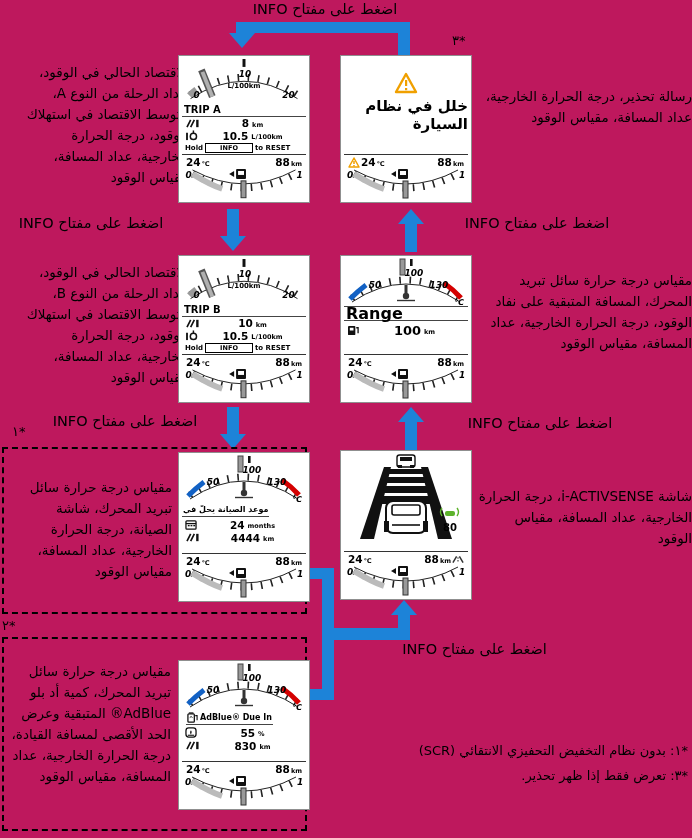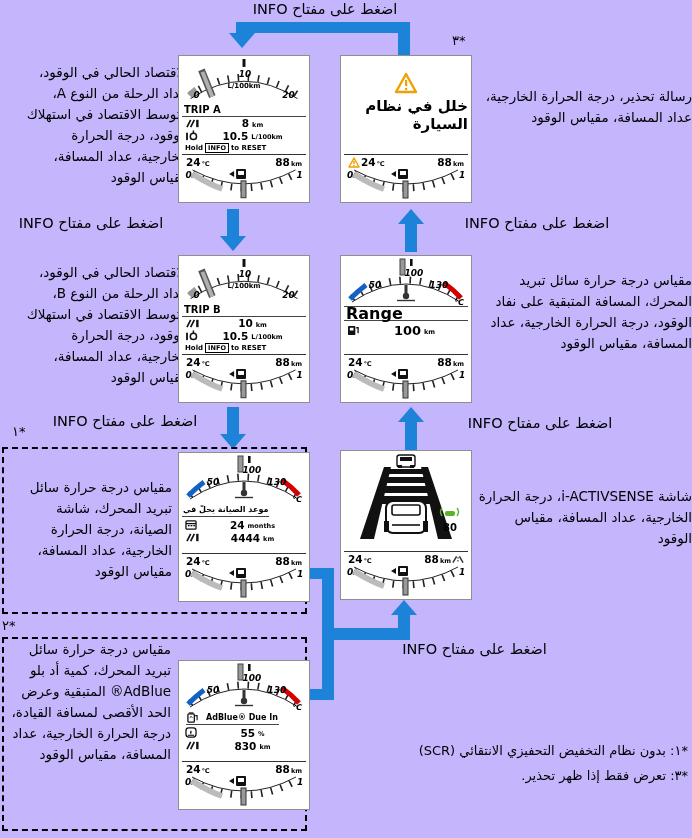--- a/index.html
+++ b/index.html
@@ -1,16 +1,16 @@
 <!DOCTYPE html>
 <html><head>
 <meta charset="utf-8">
 <style>
   html,body { margin:0; padding:0; background:#fff; }
-  .stage { position:relative; width:692px; height:838px; background:#c4b5fd;
+  .stage { position:relative; width:692px; height:838px; background:#be185d;
            font-family:"DejaVu Sans", sans-serif; color:#000; overflow:hidden; }
 
   
   .desc { position:absolute; direction:rtl; text-align:right; font-size:13.5px; line-height:21px; }
   .press { position:absolute; direction:rtl; text-align:center; font-size:14.5px; white-space:nowrap; }
   .marker { position:absolute; font-size:13px; direction:ltr; }
   .footnotes { position:absolute; direction:rtl; text-align:right; font-size:13px; line-height:25px; }
   .footnotes div { white-space:nowrap; }
 
   
@@ -21,28 +21,28 @@
 
   .dashed { position:absolute; border:2px dashed #000; }
 
   
   .screen { position:absolute; width:132px; border:1px solid #8f8f8f; background:#fff;
             box-sizing:border-box; display:flex; flex-direction:column; padding:2px 3px; }
   .screen svg { display:block; }
   .s-title { font-weight:bold; font-size:10px; line-height:13px; border-bottom:1px solid #444; padding:0 2px; }
   .s-title-ar { direction:rtl; font-weight:bold; font-size:8px; line-height:11px; align-self:flex-start;
                 border-bottom:1px solid #444; margin:1px 4px 1px 0; padding:0 1px 1px; }
-  .s-title-ad { display:flex; align-items:center; gap:8px; font-weight:bold; font-size:8px; line-height:11px;
+  .s-title-ad { display:flex; align-items:center; gap:2px; font-weight:bold; font-size:8px; line-height:11px;
                 align-self:flex-start; border-bottom:1px solid #444; margin:1px 0 1px 4px; padding:0 1px 1px; }
   .row { display:flex; align-items:center; height:13px; padding:0 3px; }
   .row .ic { flex:0 0 17px; display:flex; align-items:center; }
   .row .val { font-weight:bold; font-size:10.5px; margin-left:auto; }
   .row .unit { font-size:6.5px; font-weight:bold; margin-right:auto; margin-left:3px; padding-top:3px; }
   .hold { display:flex; align-items:center; gap:2px; font-size:7px; font-weight:bold; padding:1px 3px; }
-  .info-key { border:1px solid #000; padding:0 2px; font-size:6.5px; font-weight:bold; line-height:8px; }
+  .info-key { border:1px solid #000; padding:0 14px; font-size:6.5px; font-weight:bold; line-height:8px; }
   .sbar { margin-top:auto; border-top:1.5px solid #333; display:flex; justify-content:space-between;
           align-items:baseline; padding:1px 4px 0; }
   .sbar .v { font-weight:bold; font-size:10.5px; }
   .sbar .u { font-weight:bold; font-size:6.5px; }
   .sbar .grp { display:flex; align-items:baseline; gap:1px; }
   .warn-center { display:flex; flex-direction:column; align-items:center; padding-top:14px; gap:3px; }
   .warn-msg { direction:rtl; font-weight:bold; font-size:15px; }
 
   
   text { font-family:"DejaVu Sans", sans-serif; }
@@ -92,21 +92,21 @@
 
   <div class="dashed" style="left:2px; top:447px; width:301px; height:163px;"></div>
   <div class="dashed" style="left:2px; top:637px; width:301px; height:190px;"></div>
 
   <div class="desc" style="left:16px; top:62px; width:172px;">الاقتصاد الحالي في الوقود، عداد الرحلة من النوع A، متوسط الاقتصاد في استهلاك الوقود، درجة الحرارة الخارجية، عداد المسافة، مقياس الوقود</div>
   <div class="desc" style="left:478px; top:86px; width:214px;">رسالة تحذير، درجة الحرارة الخارجية، عداد المسافة، مقياس الوقود</div>
   <div class="desc" style="left:16px; top:262px; width:172px;">الاقتصاد الحالي في الوقود، عداد الرحلة من النوع B، متوسط الاقتصاد في استهلاك الوقود، درجة الحرارة الخارجية، عداد المسافة، مقياس الوقود</div>
   <div class="desc" style="left:14px; top:477px; width:158px;">مقياس درجة حرارة سائل تبريد المحرك، شاشة الصيانة، درجة الحرارة الخارجية، عداد المسافة، مقياس الوقود</div>
   <div class="desc" style="left:468px; top:270px; width:224px;">مقياس درجة حرارة سائل تبريد المحرك، المسافة المتبقية على نفاد الوقود، درجة الحرارة الخارجية، عداد المسافة، مقياس الوقود</div>
   <div class="desc" style="left:476px; top:486px; width:216px;">شاشة i-ACTIVSENSE، درجة الحرارة الخارجية، عداد المسافة، مقياس الوقود</div>
-  <div class="desc" style="left:9px; top:639px; width:162px;">مقياس درجة حرارة سائل تبريد المحرك، كمية أد بلو AdBlue® المتبقية وعرض الحد الأقصى لمسافة القيادة، درجة الحرارة الخارجية، عداد المسافة، مقياس الوقود</div>
+  <div class="desc" style="left:9px; top:661px; width:162px;">مقياس درجة حرارة سائل تبريد المحرك، كمية أد بلو AdBlue® المتبقية وعرض الحد الأقصى لمسافة القيادة، درجة الحرارة الخارجية، عداد المسافة، مقياس الوقود</div>
 
   <div class="screen" style="left:178px; top:55px; height:148px;">
     <svg viewBox="0 0 124 45" style="width:124px;height:45px;">
       <path d="M8,37 Q62,2 116,37" fill="none" stroke="#222" stroke-width="7" stroke-dasharray="1.6,8.6"></path>
       <path d="M7,38 Q10,35 14,32" fill="none" stroke="#999" stroke-width="7"></path>
       <path d="M8,41 Q62,6 116,41" fill="none" stroke="#222" stroke-width="1"></path>
       <rect x="60.5" y="1" width="3" height="8" fill="#111"></rect>
       <line x1="30" y1="39" x2="19" y2="12" stroke="#555" stroke-width="7"></line>
       <line x1="30" y1="39" x2="20" y2="14" stroke="#b0b0b0" stroke-width="4"></line>
       <text x="11" y="40" class="gnum">0</text>

